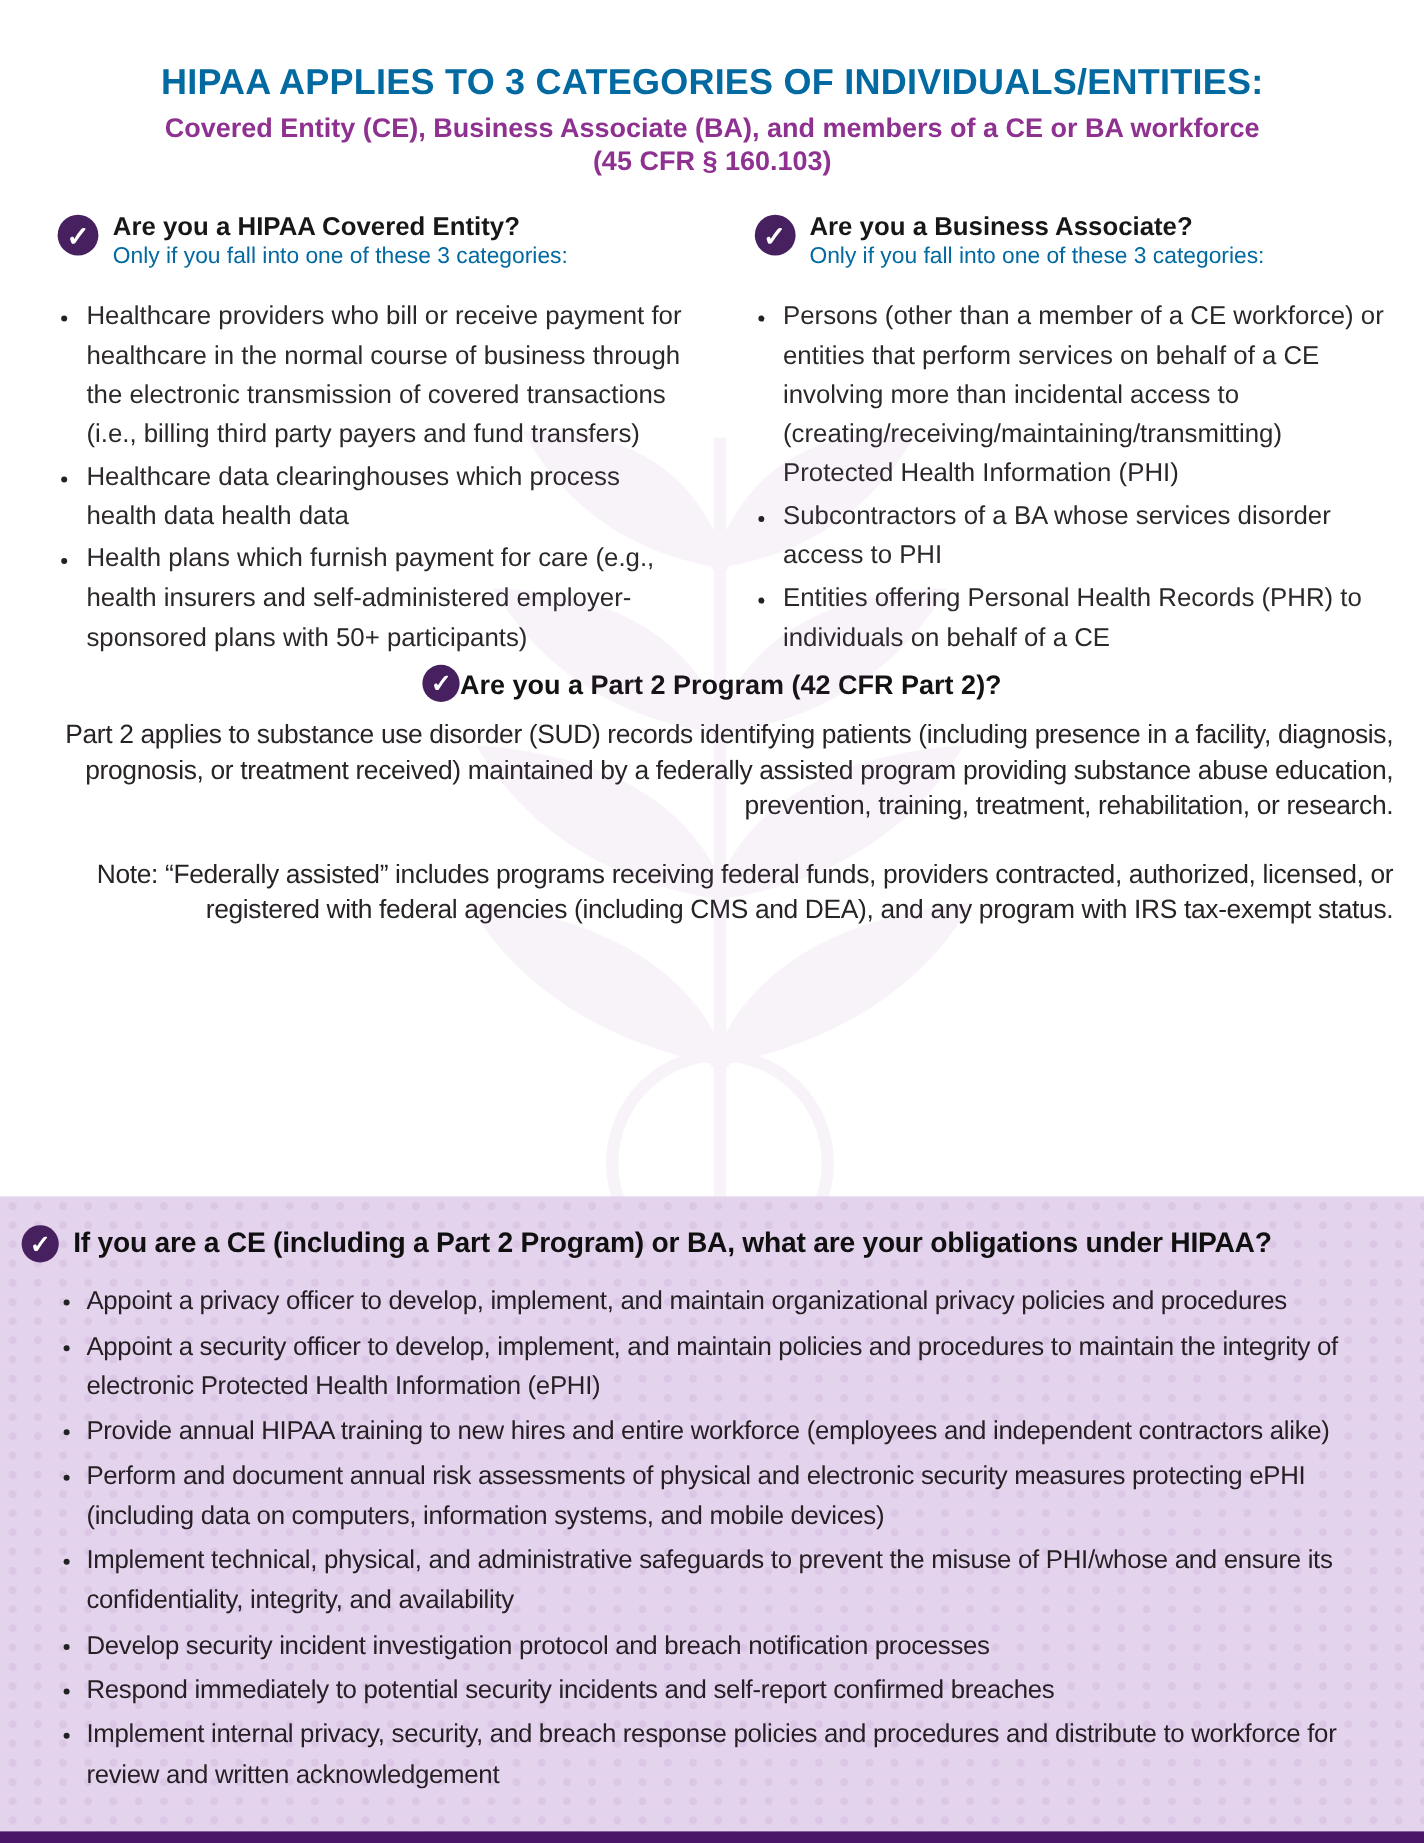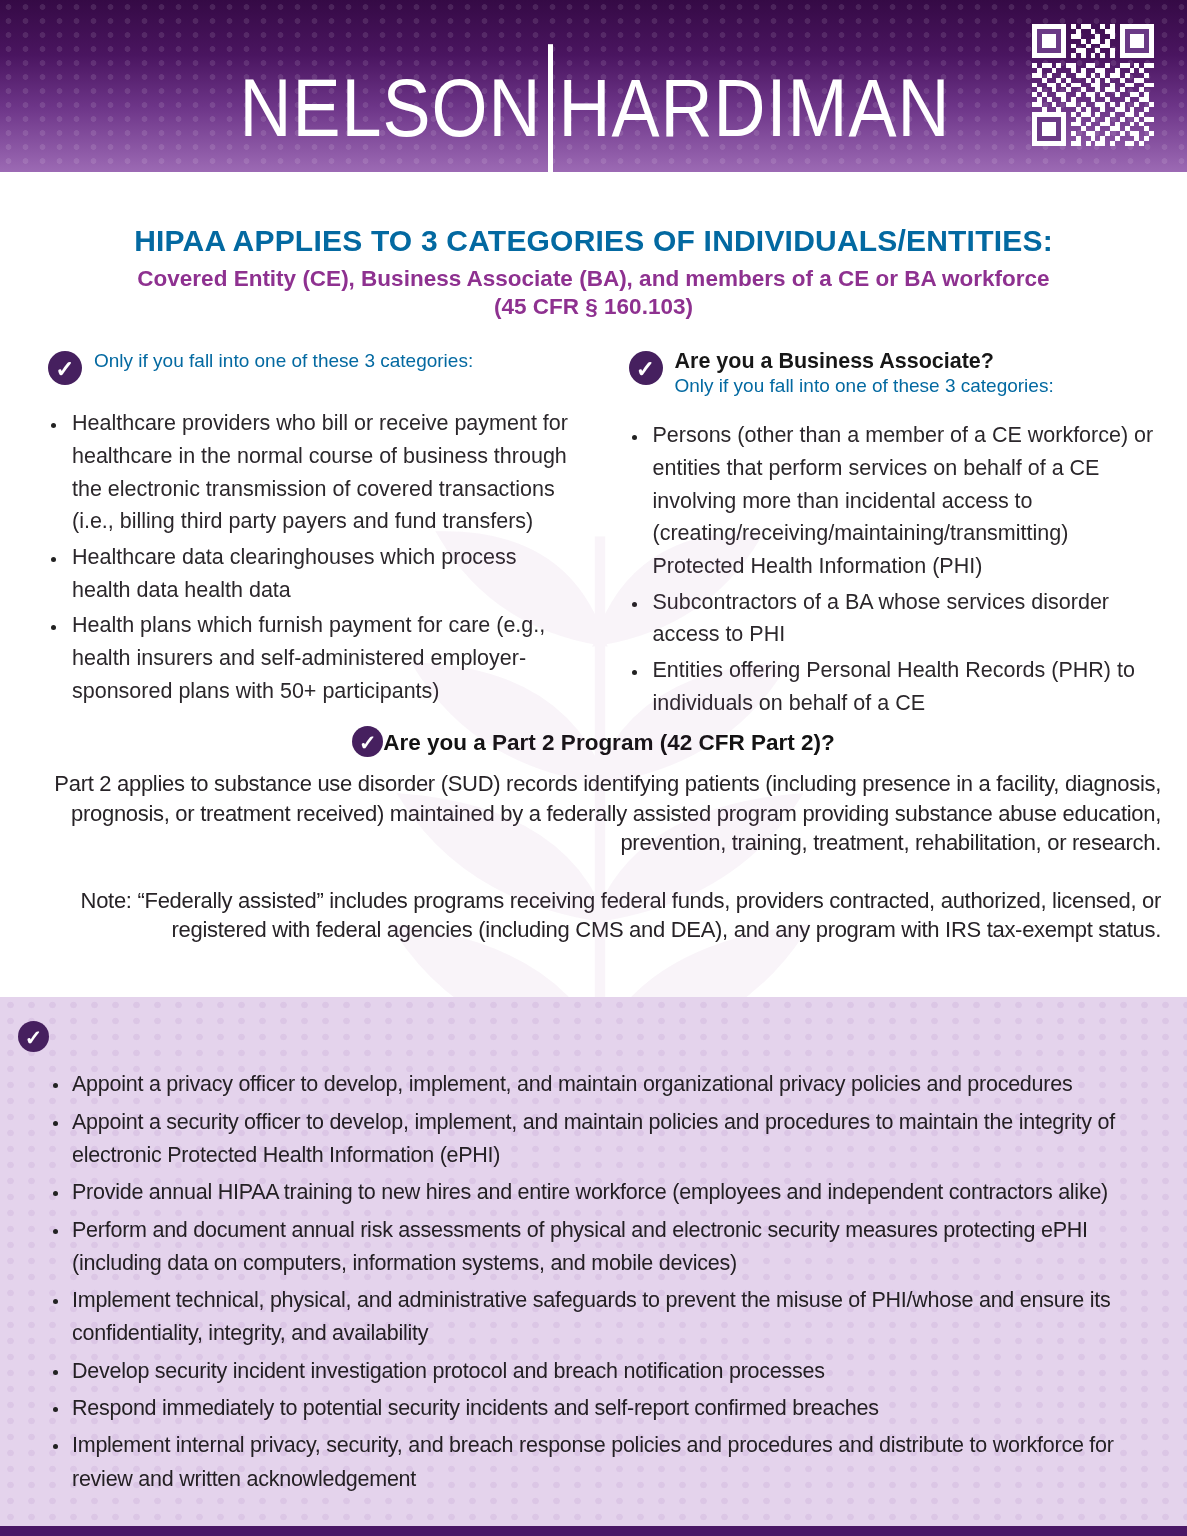--- a/index.html
+++ b/index.html
@@ -117,63 +117,20 @@
   .obligations li::marker { font-size:17px; color:#222; }
 
   
   .footer-bar { flex:0 0 auto; height:10px; background:#4a1766; }
 </style>
 </head>
 <body>
 
 <div class="page">
 
-  <div class="header">
-    <div class="logo">
-      <div class="logo-main">
-        <span>NELSON</span>
-        <span class="logo-bar"></span>
-        <span>HARDIMAN</span>
-      </div>
-      <div class="logo-sub">Healthcare Lawyers</div>
-    </div>
-    <svg class="qr" viewBox="0 0 25 25" shape-rendering="crispEdges">
-      <g fill="#ffffff">
-
-        <path d="M0 0h7v7h-7z M18 0h7v7h-7z M0 18h7v7h-7z" fill="#ffffff"></path>
-        <path d="M1 1h5v5h-5z M19 1h5v5h-5z M1 19h5v5h-5z" fill="#6b3a86"></path>
-        <path d="M2 2h3v3h-3z M20 2h3v3h-3z M2 20h3v3h-3z" fill="#ffffff"></path>
-
-        <path d="M8 0h1v1h-1z M10 0h2v1h-2z M14 0h1v1h-1z M16 0h1v1h-1z
-                 M9 1h1v1h-1z M12 1h1v1h-1z M15 1h2v1h-2z
-                 M8 2h2v1h-2z M13 2h1v1h-1z M16 2h1v1h-1z
-                 M10 3h1v1h-1z M12 3h2v1h-2z M15 3h1v1h-1z
-                 M8 4h1v1h-1z M11 4h1v1h-1z M14 4h2v1h-2z
-                 M9 5h2v1h-2z M13 5h1v1h-1z M16 5h1v1h-1z
-                 M8 6h1v1h-1z M10 6h1v1h-1z M12 6h1v1h-1z M14 6h1v1h-1z M16 6h1v1h-1z
-                 M0 8h1v1h-1z M2 8h2v1h-2z M5 8h1v1h-1z M7 8h2v1h-2z M11 8h2v1h-2z M15 8h1v1h-1z M18 8h2v1h-2z M21 8h1v1h-1z M23 8h2v1h-2z
-                 M1 9h1v1h-1z M4 9h1v1h-1z M8 9h1v1h-1z M10 9h1v1h-1z M13 9h2v1h-2z M17 9h1v1h-1z M20 9h1v1h-1z M22 9h1v1h-1z
-                 M0 10h2v1h-2z M3 10h1v1h-1z M6 10h1v1h-1z M9 10h2v1h-2z M12 10h1v1h-1z M14 10h1v1h-1z M16 10h2v1h-2z M19 10h1v1h-1z M23 10h1v1h-1z
-                 M2 11h1v1h-1z M5 11h1v1h-1z M7 11h1v1h-1z M11 11h1v1h-1z M13 11h1v1h-1z M15 11h1v1h-1z M18 11h1v1h-1z M21 11h2v1h-2z
-                 M0 12h1v1h-1z M3 12h2v1h-2z M6 12h1v1h-1z M8 12h2v1h-2z M12 12h2v1h-2z M16 12h1v1h-1z M19 12h2v1h-2z M23 12h2v1h-2z
-                 M1 13h1v1h-1z M4 13h1v1h-1z M7 13h1v1h-1z M10 13h1v1h-1z M13 13h1v1h-1z M15 13h2v1h-2z M18 13h1v1h-1z M22 13h1v1h-1z
-                 M0 14h1v1h-1z M2 14h1v1h-1z M5 14h2v1h-2z M9 14h1v1h-1z M11 14h2v1h-2z M14 14h1v1h-1z M17 14h1v1h-1z M20 14h2v1h-2z M23 14h1v1h-1z
-                 M1 15h1v1h-1z M3 15h1v1h-1z M6 15h1v1h-1z M8 15h1v1h-1z M12 15h1v1h-1z M15 15h1v1h-1z M19 15h1v1h-1z M22 15h2v1h-2z
-                 M0 16h2v1h-2z M4 16h1v1h-1z M7 16h2v1h-2z M10 16h1v1h-1z M13 16h2v1h-2z M16 16h1v1h-1z M18 16h1v1h-1z M21 16h1v1h-1z M24 16h1v1h-1z
-                 M2 17h1v1h-1z M5 17h1v1h-1z M9 17h1v1h-1z M11 17h1v1h-1z M14 17h1v1h-1z M17 17h2v1h-2z M20 17h1v1h-1z M23 17h1v1h-1z
-                 M8 18h1v1h-1z M10 18h2v1h-2z M13 18h1v1h-1z M16 18h1v1h-1z M19 18h2v1h-2z M22 18h1v1h-1z
-                 M9 19h1v1h-1z M12 19h1v1h-1z M15 19h1v1h-1z M18 19h1v1h-1z M21 19h1v1h-1z M23 19h2v1h-2z
-                 M8 20h2v1h-2z M11 20h1v1h-1z M14 20h2v1h-2z M17 20h1v1h-1z M20 20h1v1h-1z M22 20h1v1h-1z
-                 M10 21h1v1h-1z M13 21h1v1h-1z M16 21h2v1h-2z M19 21h1v1h-1z M23 21h1v1h-1z
-                 M8 22h1v1h-1z M11 22h2v1h-2z M15 22h1v1h-1z M18 22h1v1h-1z M20 22h2v1h-2z M24 22h1v1h-1z
-                 M9 23h1v1h-1z M12 23h1v1h-1z M14 23h1v1h-1z M17 23h1v1h-1z M21 23h1v1h-1z M23 23h1v1h-1z
-                 M8 24h2v1h-2z M11 24h1v1h-1z M13 24h2v1h-2z M16 24h1v1h-1z M19 24h2v1h-2z M22 24h1v1h-1z"></path>
-      </g>
-    </svg>
-  </div>
 
   <div class="content-upper">
 
     <svg class="watermark" viewBox="0 0 200 220">
       <g fill="none" stroke="#8e3190" stroke-width="3">
         <path d="M100 10 v200"></path>
         <path d="M100 40 q-30 -5 -45 -30 q35 0 45 30z" fill="#8e3190"></path>
         <path d="M100 40 q30 -5 45 -30 q-35 0 -45 30z" fill="#8e3190"></path>
         <path d="M100 80 q-35 -5 -52 -32 q40 2 52 32z" fill="#8e3190"></path>
         <path d="M100 80 q35 -5 52 -32 q-40 2 -52 32z" fill="#8e3190"></path>
@@ -191,20 +148,21 @@
         <div>Covered Entity (CE), Business Associate (BA), and members of a CE or BA workforce</div>
         <div>(45 CFR § 160.103)</div>
       </div>
     </div>
 
     <div class="columns">
       <div class="col">
         <div class="col-header">
           <span class="check-circle"></span>
           <div>
+            <div class="col-header-title">Are you a HIPAA Covered Entity?</div>
             <div class="col-header-sub">Only if you fall into one of these 3 categories:</div>
           </div>
         </div>
         <ul class="bullets">
           <li>Healthcare providers who bill or receive payment for healthcare in the normal course of business through the electronic transmission of covered transactions (i.e., billing third party payers and fund transfers)</li>
           <li>Healthcare data clearinghouses which process health data health data</li>
           <li>Health plans which furnish payment for care (e.g., health insurers and self-administered employer-sponsored plans with 50+ participants)</li>
         </ul>
       </div>
       <div class="col">
@@ -231,20 +189,21 @@
     <div class="part2-paragraphs">
       <p>Part 2 applies to substance use disorder (SUD) records identifying patients (including presence in a facility, diagnosis, prognosis, or treatment received) maintained by a federally assisted program providing substance abuse education, prevention, training, treatment, rehabilitation, or research.</p>
       <p>Note: “Federally assisted” includes programs receiving federal funds, providers contracted, authorized, licensed, or registered with federal agencies (including CMS and DEA), and any program with IRS tax-exempt status.</p>
     </div>
 
   </div>
 
   <div class="obligations">
     <div class="obligations-header">
       <span class="check-circle small"></span>
+      <div class="obligations-title">If you are a CE (including a Part 2 Program) or BA, what are your obligations under HIPAA?</div>
     </div>
     <ul>
       <li>Appoint a privacy officer to develop, implement, and maintain organizational privacy policies and procedures</li>
       <li>Appoint a security officer to develop, implement, and maintain policies and procedures to maintain the integrity of electronic Protected Health Information (ePHI)</li>
       <li>Provide annual HIPAA training to new hires and entire workforce (employees and independent contractors alike)</li>
       <li>Perform and document annual risk assessments of physical and electronic security measures protecting ePHI (including data on computers, information systems, and mobile devices)</li>
       <li>Implement technical, physical, and administrative safeguards to prevent the misuse of PHI/whose and ensure its confidentiality, integrity, and availability</li>
       <li>Develop security incident investigation protocol and breach notification processes</li>
       <li>Respond immediately to potential security incidents and self-report confirmed breaches</li>
       <li>Implement internal privacy, security, and breach response policies and procedures and distribute to workforce for review and written acknowledgement</li>

